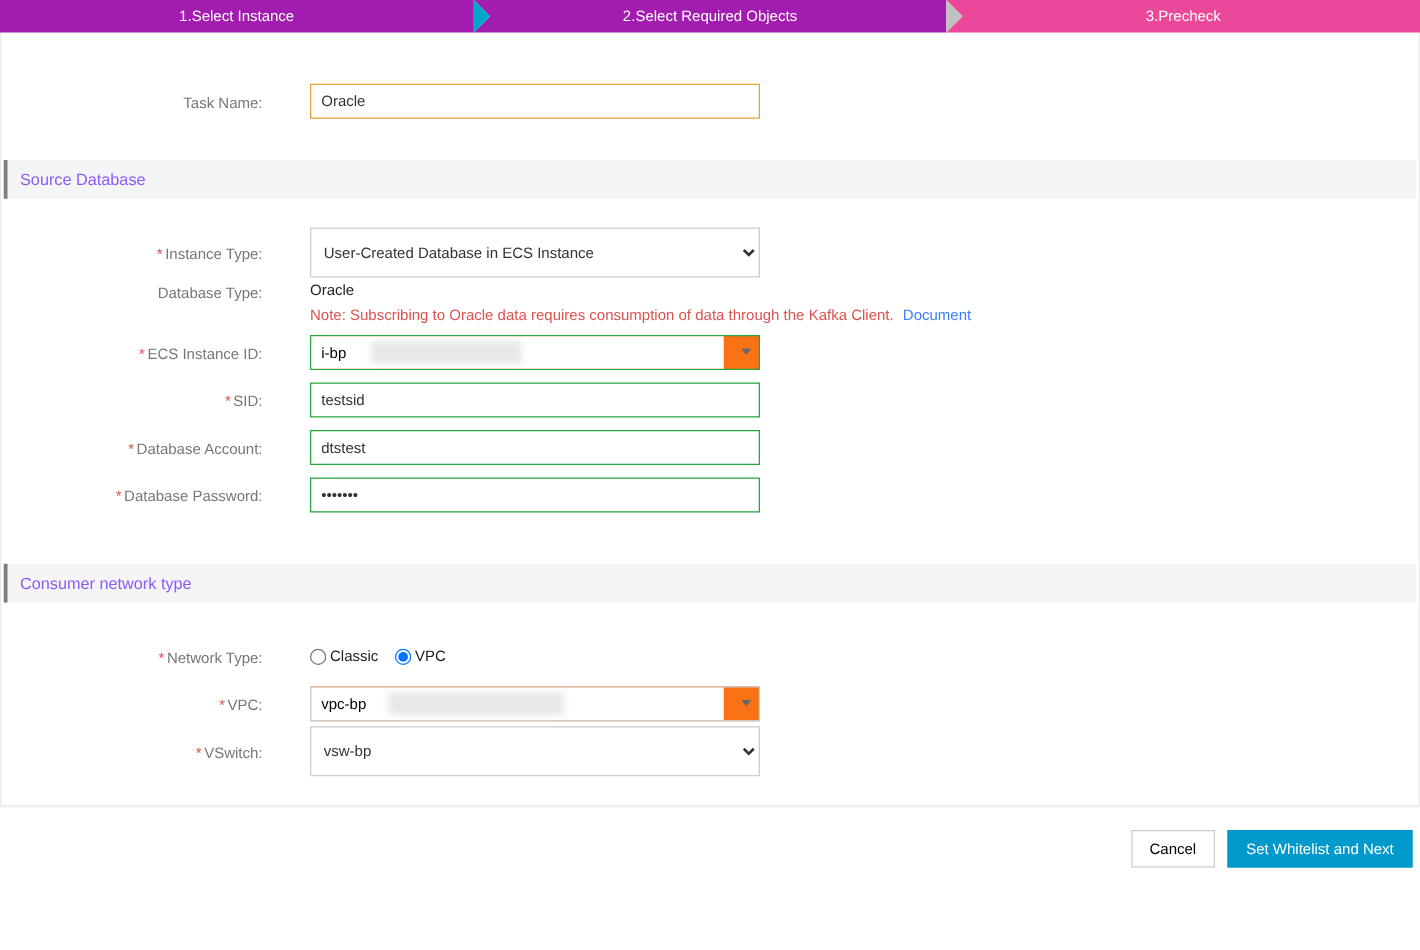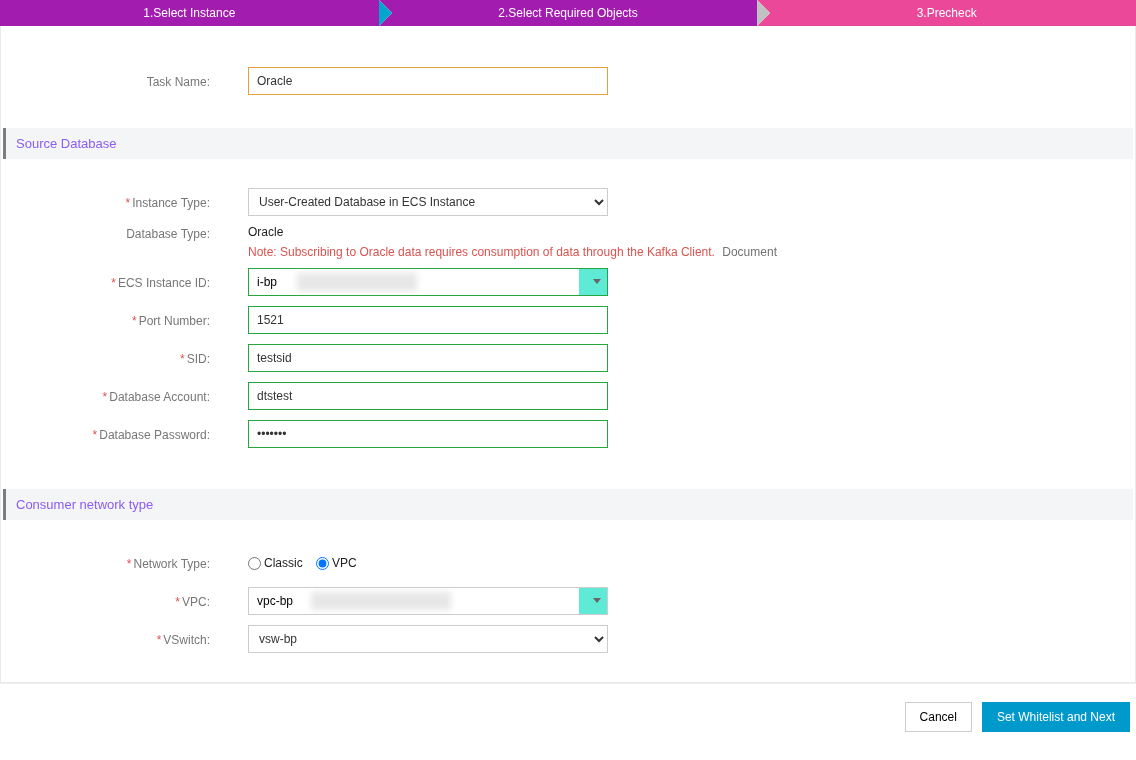--- a/index.html
+++ b/index.html
@@ -44,27 +44,27 @@
   .ctrl-col { flex: 1; padding-left: 2px; }
 
   .text-input {
     width: 360px; height: 28px; padding: 0 8px;
     border: 1px solid #24a53d; font-size: 12px; color: #333;
     outline: none;
   }
   .text-input.orange { border-color: #e8a03a; }
 
   .select {
-    width: 360px; height: 28px; font-size: 12px; color: #333;
+    width: 360px; height: 40px; font-size: 12px; color: #333;
     border: 1px solid #ccc; background: #fff;
     padding: 0 6px;
   }
   .combo {
     position: relative; display: inline-block; width: 360px; height: 28px;
-    border: 1px solid #24a53d; background: #5eead4;
+    border: 1px solid #24a53d; background: #f97316;
   }
   .combo input { border: none; width: 330px; height: 26px; padding: 0 8px; font-size: 12px; outline: none; }
   .combo .caret {
     position: absolute; right: 6px; top: 10px;
     width: 0; height: 0;
     border-left: 4px solid transparent;
     border-right: 4px solid transparent;
     border-top: 5px solid #666;
   }
   .combo .blur {
@@ -74,21 +74,21 @@
   .combo.wideblur .blur { left:62px; width:140px; }
 
   .section-hdr {
     background: #f3f5f6; border-left: 3px solid #7d7d7d;
     padding: 8px 10px; font-size: 13px; color: #8b5cf6;
     margin: 0 2px;
   }
 
   .static-value { color: #222; }
   .note { color: #d9534f; }
-  .note a { color: #737373; text-decoration: none; margin-left: 4px; text-align: right; }
+  .note a { color: #3b82f6; text-decoration: none; margin-left: 4px; text-align: right; }
 
   .spacer-top { height: 36px; }
   .spacer-mid { height: 28px; }
 
   .radio-row label { margin-right: 10px; color: #222; }
   .radio-row input { vertical-align: middle; margin-right: 3px; }
 
   .footer { display: flex; justify-content: flex-end; padding: 18px 6px 8px; gap: 10px; border-top: 1px solid #eee; background:#fff; }
   .btn { height: 30px; padding: 0 14px; font-size: 12px; cursor: pointer; border: 1px solid #ccc; background: #fff; }
   .btn.primary { background: #0099cc; border-color: #0099cc; color: #fff; }
@@ -153,26 +153,20 @@
       <div class="label-col"><span class="req">*</span><span>ECS Instance ID:</span></div>
       <div class="ctrl-col">
         <div class="combo">
           <input type="text" value="i-bp" style="">
           <span class="blur"></span>
           <span class="caret"></span>
         </div>
       </div>
     </div>
 
-    <div class="form-row">
-      <div class="label-col"><span class="req">*</span><span>Port Number:</span></div>
-      <div class="ctrl-col">
-        <input class="text-input" type="text" value="1521" style="">
-      </div>
-    </div>
 
     <div class="form-row">
       <div class="label-col"><span class="req">*</span><span>SID:</span></div>
       <div class="ctrl-col">
         <input class="text-input" type="text" value="testsid" style="">
       </div>
     </div>
 
     <div class="form-row">
       <div class="label-col"><span class="req">*</span><span>Database Account:</span></div>

